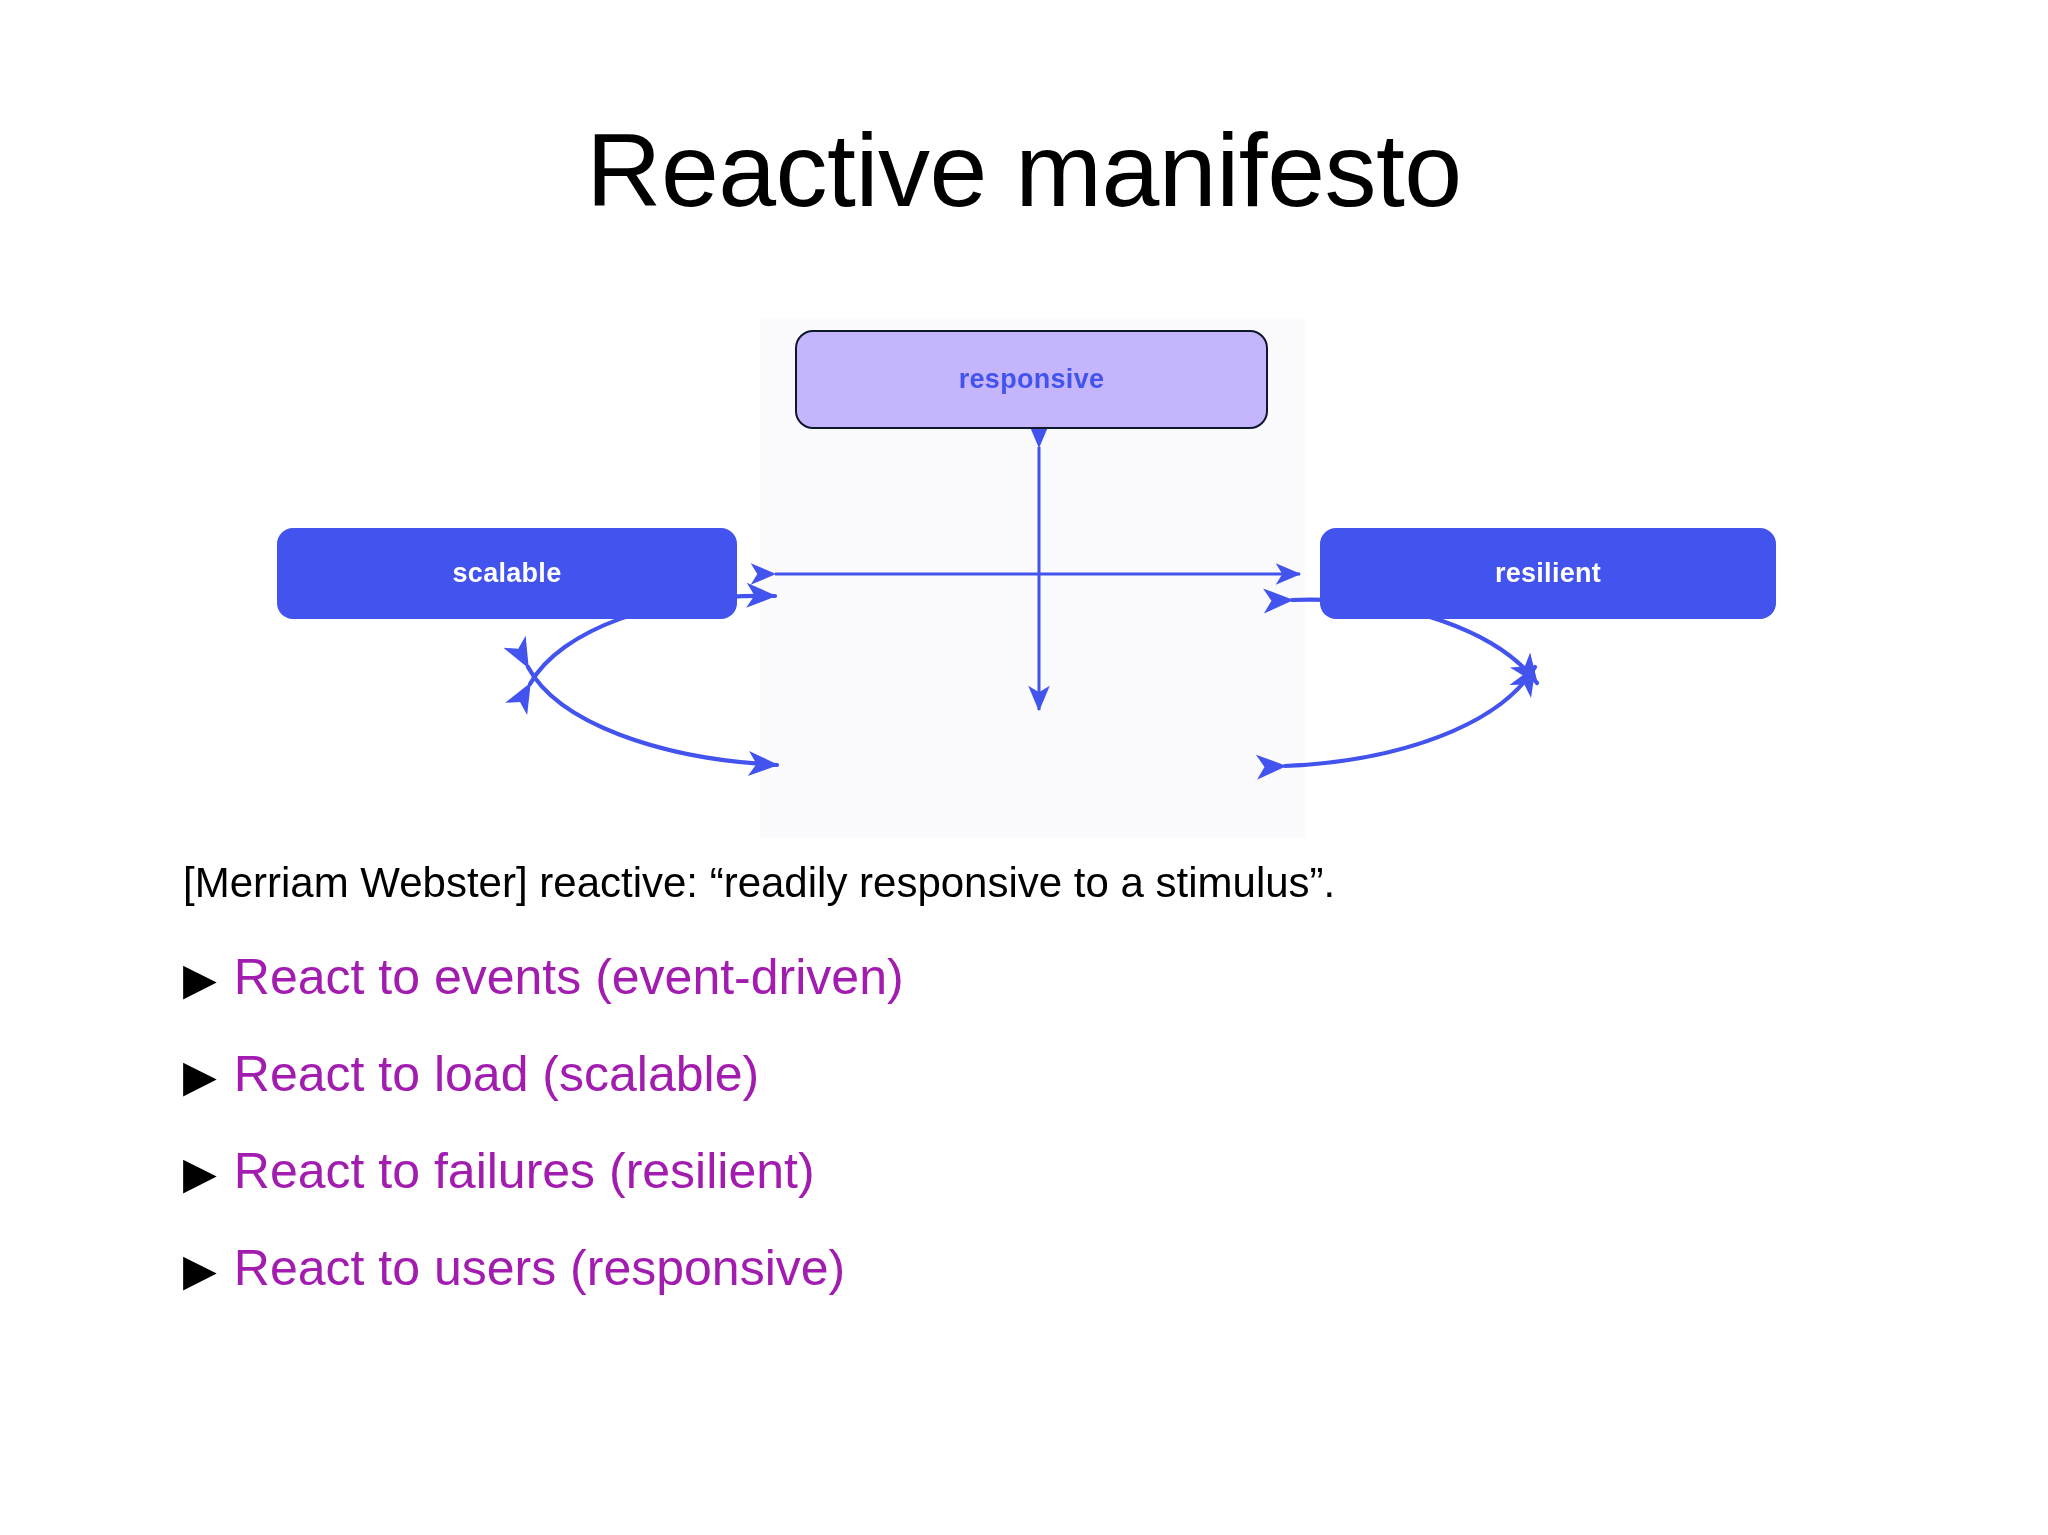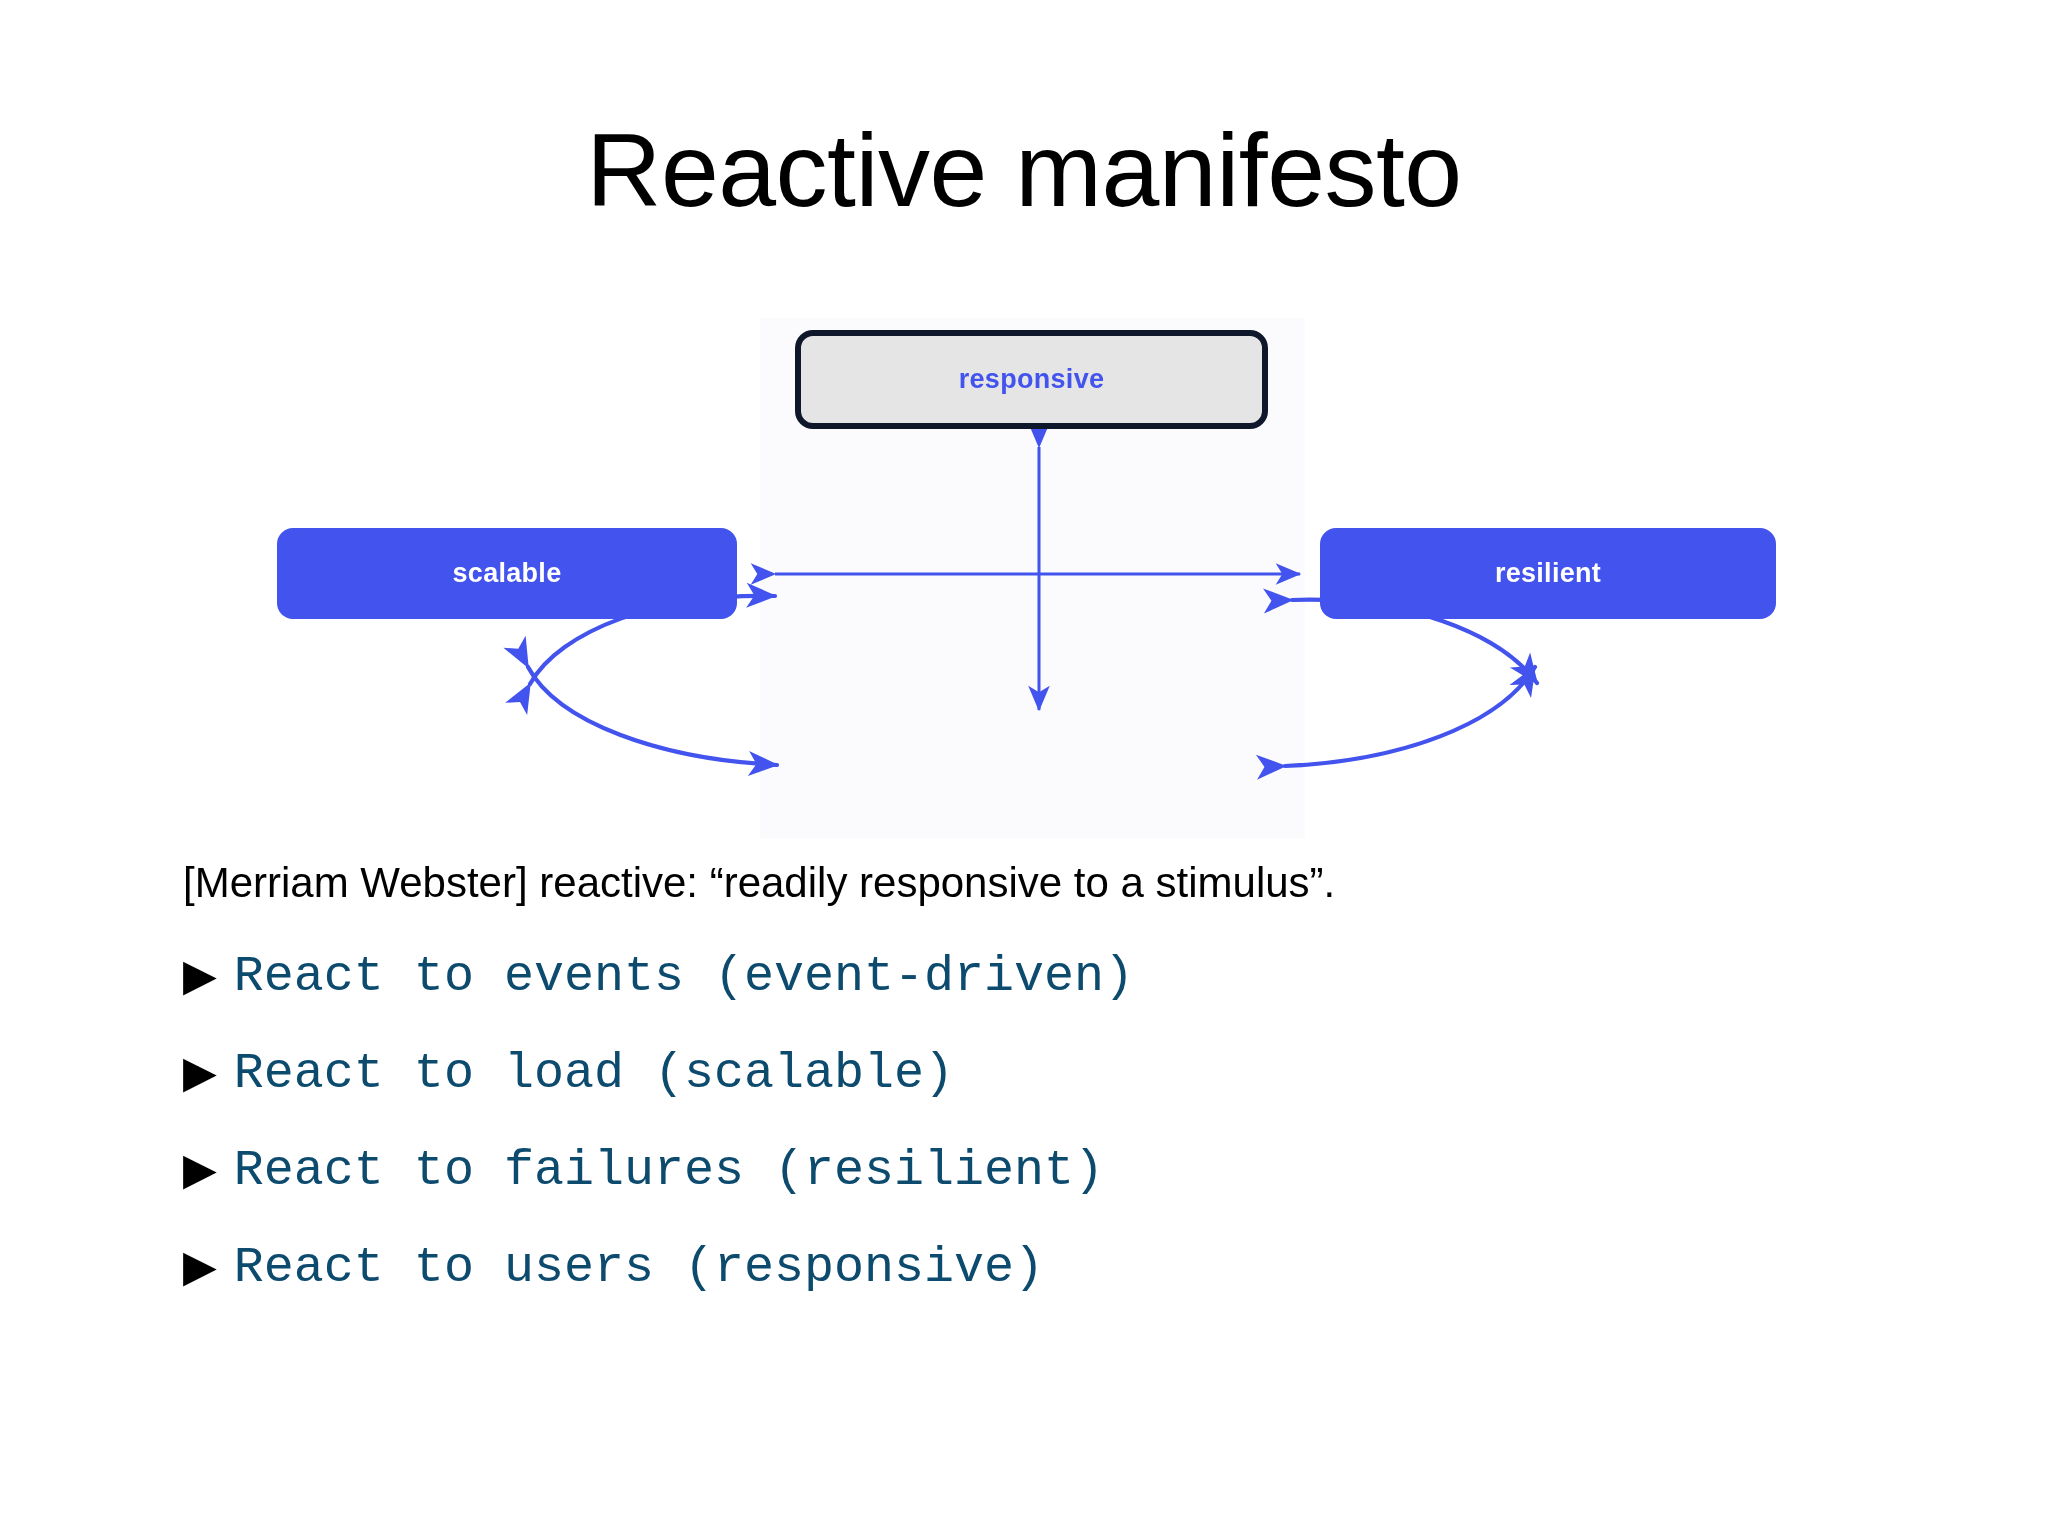--- a/index.html
+++ b/index.html
@@ -57,23 +57,23 @@
     font-family: "Liberation Sans", "DejaVu Sans", sans-serif;
     font-weight: bold;
     font-size: 27px;
     letter-spacing: 0.3px;
   }
   .node-filled {
     background: #4353ed;
     color: #ffffff;
   }
   .node-outline {
-    background: #e5e5e5;
+    background: #c4b5fd;
     color: #4353ed;
-    border: 6px solid #0f172a;
+    border: 2px solid #0f172a;
     border-radius: 18px;
   }
   #node-responsive  { left: 795px;  top: 30px;  width: 473px; height: 99px; }
   #node-scalable    { left: 277px;  top: 228px; width: 460px; height: 91px; }
   #node-resilient   { left: 1320px; top: 228px; width: 456px; height: 91px; }
   #node-eventdriven { left: 795px;  top: 427px; width: 465px; height: 97px; }
 
   
   .tint-panel {
     position: absolute;
@@ -107,24 +107,24 @@
     white-space: nowrap;
   }
   .bullet-marker {
     font-size: 44px;
     line-height: 1;
     color: #000000;
     margin-right: 17px;
     flex: 0 0 auto;
   }
   .bullet-text {
-    font-family: Liberation Mono, monospace;
+    font-family: Liberation Sans, sans-serif;
     font-size: 50px;
     font-weight: 400;
-    color: #0c4a6e;
+    color: #a21caf;
     line-height: 1.0;
   }
 </style>
 </head>
 <body>
 
 <div class="slide-title">Reactive manifesto</div>
 
 <div class="diagram">
 

